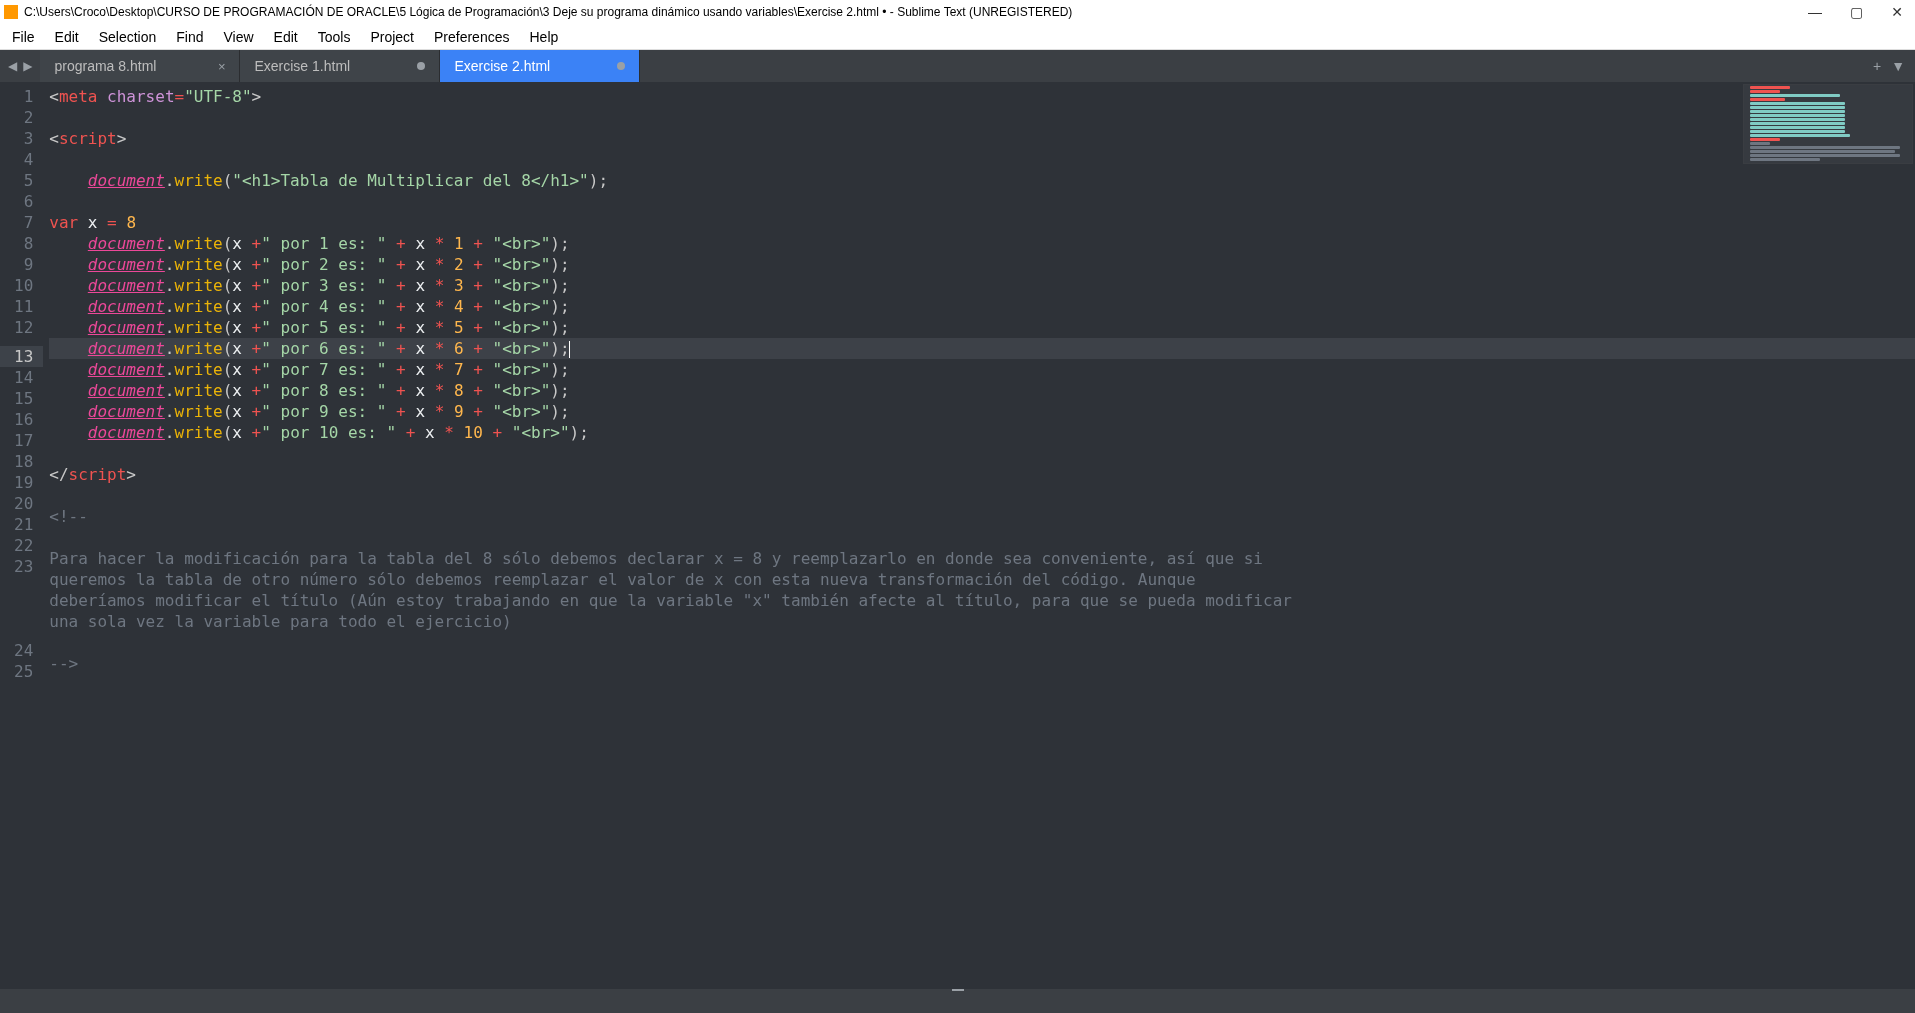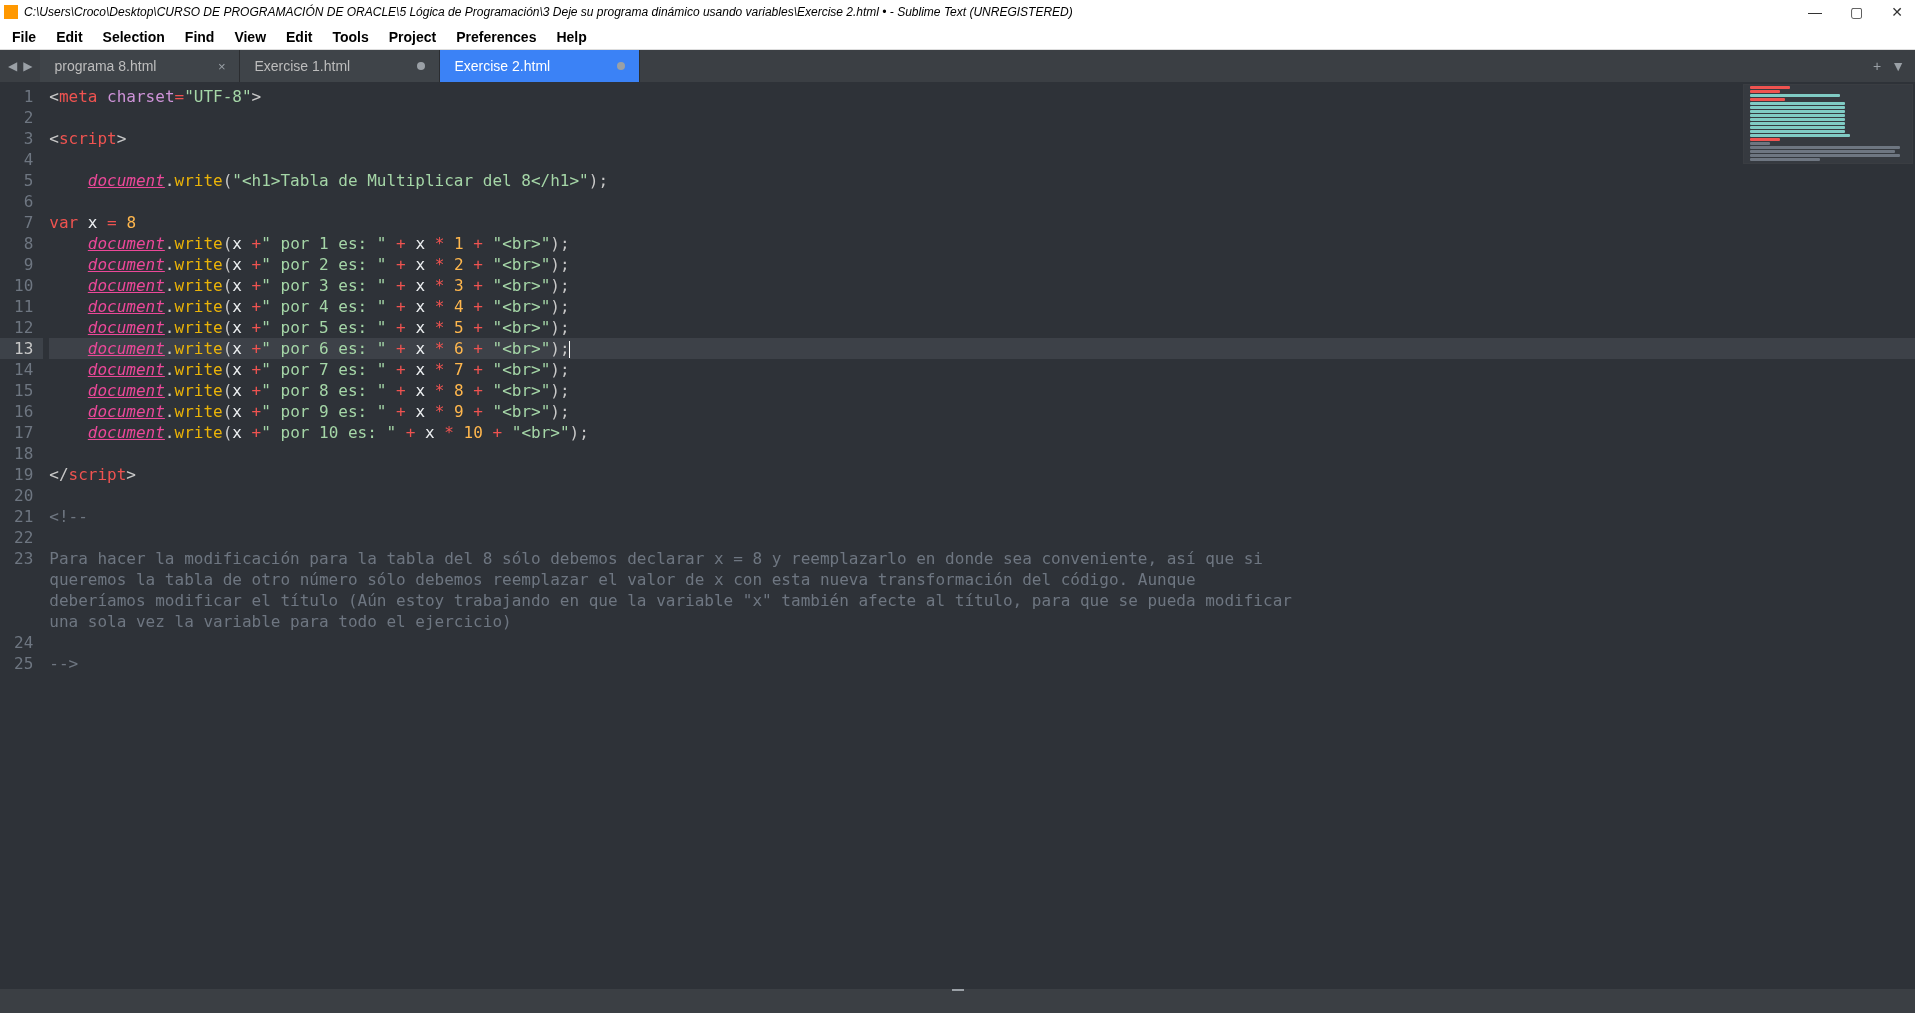--- a/index.html
+++ b/index.html
@@ -21,35 +21,34 @@
   align-items: center;
   padding: 0 4px;
   font-size: 12px;
 }
 .titlebar .icon {
   width: 14px; height: 14px;
   background: #ff9800;
   margin-right: 6px;
   display:inline-block;
 }
-.titlebar .title { flex: 1; font-style: italic; }
+.titlebar .title { flex: 1; }
 .titlebar .winbtns { display:flex; gap: 28px; padding-right:8px; font-size:14px; color:#333; }
 .titlebar .winbtns span { cursor:pointer; }
 
 .menubar {
   height: 26px;
   background: #ffffff;
   color: #000;
   display:flex;
   align-items:center;
   padding: 0 4px;
   font-size: 14px;
   gap: 4px;
   border-bottom:1px solid #ddd;
-  font-weight:bold;
 }
 .menubar span { padding: 2px 8px; }
 
 .tabbar {
   height: 32px;
   background: #3b3f44;
   display:flex;
   align-items:stretch;
   font-size:14px;
   color:#bdbdbd;
@@ -77,21 +76,21 @@
   background:#2e3238;
   color:#6e7681;
   font-family:Consolas,monospace;
   font-size:16px;
   text-align:right;
   padding: 4px 10px 4px 14px;
   user-select:none;
   line-height:21px;
 }
 .gutter div { height:21px; }
-.gutter .hl { background:#3d4249; color:#c8c8c8; margin:0 -10px 0 -14px; padding-right:10px; padding-left:14px;}
+.gutter .hl { background:#3d4249; color:#c8c8c8; margin:8px -10px 0 -14px; padding-right:10px; padding-left:14px;}
 .code {
   flex:1;
   font-family:Consolas,monospace;
   font-size:16px;
   line-height:21px;
   padding:4px 0 4px 6px;
   white-space:pre;
   position:relative;
 }
 .code .row { height:21px; }

